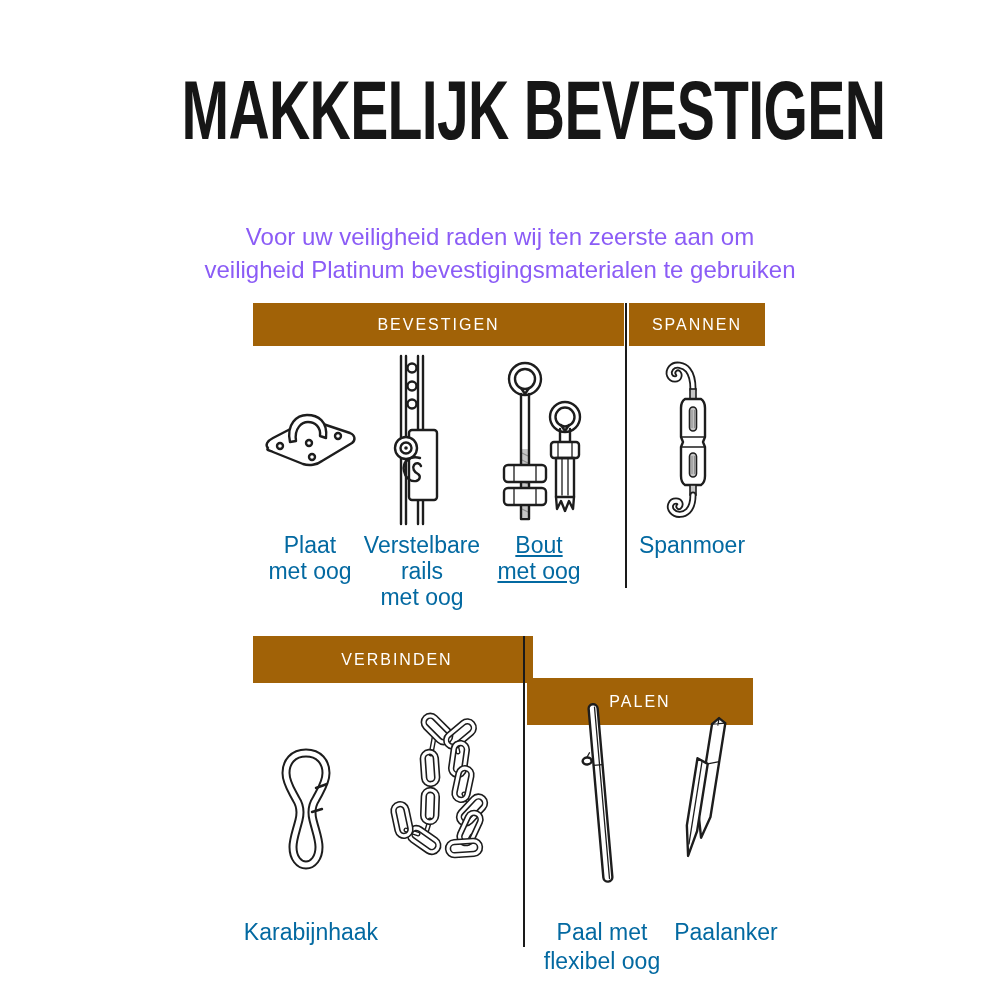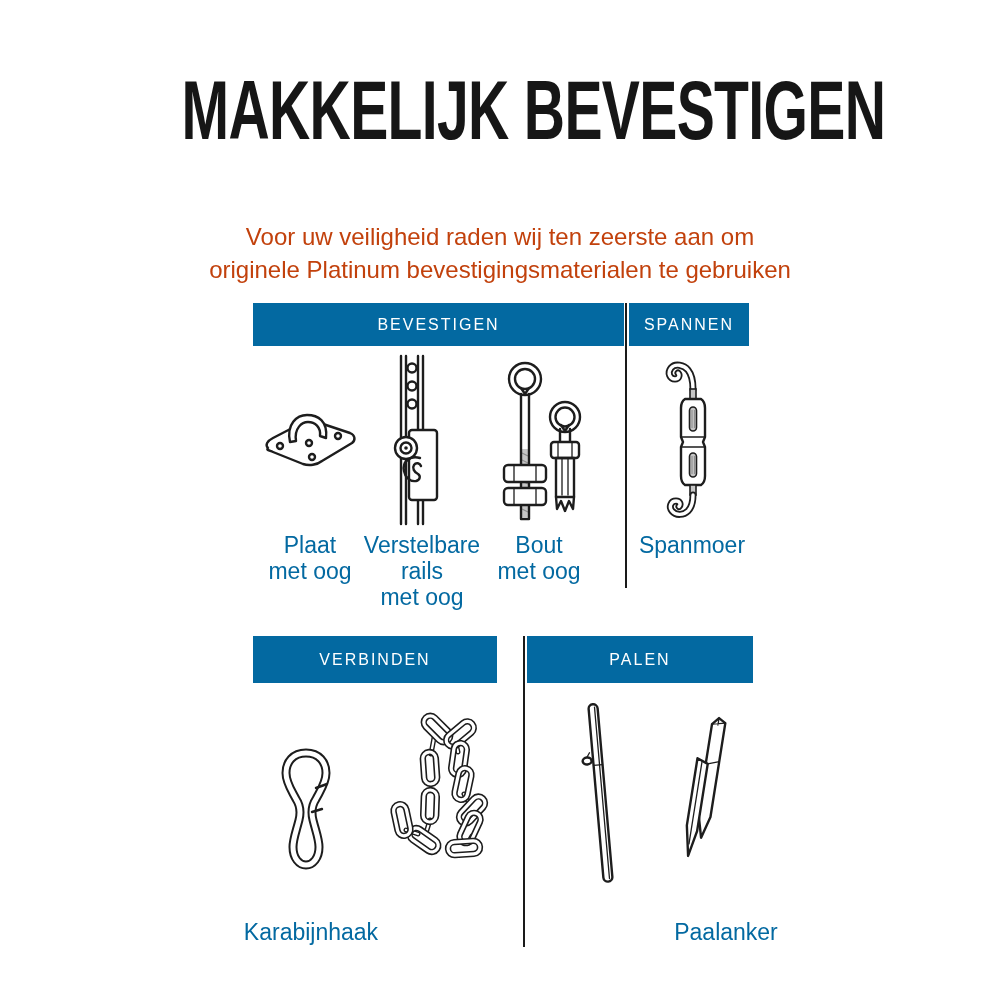--- a/index.html
+++ b/index.html
@@ -4,26 +4,26 @@
 <style>
   html,body{margin:0;padding:0;background:#ffffff;}
   .canvas{position:relative;width:1000px;height:1000px;background:#ffffff;overflow:hidden;
           font-family:"Liberation Sans", sans-serif;color:#161616;}
   
   .title{position:absolute;top:68px;left:16px;width:1000px;text-align:center;
          font-size:84px;font-weight:700;line-height:1;letter-spacing:-1px;white-space:nowrap;}
   .title .squeeze{display:inline-block;transform:scaleX(0.68);transform-origin:50% 50%;}
   
   .subtitle{position:absolute;top:220px;left:0;width:1000px;text-align:center;
-            font-size:24px;line-height:33px;color:#c2410c;}
+            font-size:24px;line-height:33px;color:#8b5cf6;}
   
   .section{position:absolute;left:253px;width:500px;}
   #section-top{top:303px;height:285px;}
   #section-bottom{top:636px;height:311px;}
-  .bar{position:absolute;top:0;background:#0369a1;color:#ffffff;display:flex;
+  .bar{position:absolute;top:0;background:#a16207;color:#ffffff;display:flex;
        align-items:center;justify-content:center;font-size:16px;letter-spacing:2px;}
   #section-top .bar{height:43px;}
   #section-bottom .bar{height:47px;}
   .divider{position:absolute;width:2px;background:#1a1a1a;top:0;}
   
   .icon-svg{position:absolute;overflow:visible;}
   .lbl{position:absolute;text-align:center;font-size:23px;color:#0369a1;}
   #section-top .lbl{top:229px;line-height:26px;}
   #section-bottom .lbl{top:250px;line-height:29px;margin-top:32px;}
   .lbl span{display:block;white-space:nowrap;}
@@ -47,28 +47,28 @@
 <body>
 
 <div class="canvas">
 
   <div class="title">
     <span class="squeeze">MAKKELIJK BEVESTIGEN</span>
   </div>
 
   <div class="subtitle">
     <div>Voor uw veiligheid raden wij ten zeerste aan om</div>
-    <div>originele Platinum bevestigingsmaterialen te gebruiken</div>
+    <div>veiligheid Platinum bevestigingsmaterialen te gebruiken</div>
   </div>
 
   <div class="section" id="section-top">
     <div class="bar" style="left:0;width:371px;">
       <span>BEVESTIGEN</span>
     </div>
-    <div class="bar" style="left:376px;width:120px;">
+    <div class="bar" style="left:376px;width:136px;">
       <span>SPANNEN</span>
     </div>
     <div class="divider" style="left:372px;height:285px;"></div>
 
     <svg class="icon-svg" style="left:9px;top:99px;" width="96" height="70" viewBox="0 0 96 70">
       <path class="fillw" d="M6,46 C3,43 5,39 11,36 L38,22 C43,19 50,18 55,20 L88,31 C93,33 94,38 90,41 L60,59 C55,63 47,64 41,62 L11,50 C6,48 4,48 6,46 Z"></path>
       <circle class="ln" cx="18" cy="44" r="3"></circle>
       <circle class="ln" cx="76" cy="34" r="3"></circle>
       <circle class="ln" cx="50" cy="55" r="3"></circle>
       <circle class="ln" cx="47" cy="41" r="3"></circle>
@@ -110,21 +110,21 @@
       <circle class="fillw" cx="78" cy="60" r="15"></circle>
       <circle class="fillw" cx="78" cy="60" r="9.5"></circle>
       <path class="ln" d="M74,68 L78,74 L82,68"></path>
       <path class="ln" d="M73,72 V85 M83,72 V85"></path>
       <rect class="fillw" x="64" y="85" width="28" height="16" rx="3"></rect>
       <path class="ln-thin" d="M71,85 V101 M85,85 V101"></path>
       <path class="ln" d="M69,101 V140 M87,101 V140 M69,101 H87"></path>
       <path class="ln-thin" d="M75,101 V138 M81,101 V138"></path>
       <path class="ln" d="M69,140 L70,152 L74,144 L78,154 L82,144 L86,152 L87,140 M69,140 H87"></path>
     </svg>
-    <div class="lbl" style="left:211px;width:150px;">
+    <div class="lbl" style="left:211px;width:150px;text-decoration:underline;">
       <span>Bout</span>
       <span>met oog</span>
     </div>
 
     <svg class="icon-svg" style="left:402px;top:52px;" width="80" height="160" viewBox="0 0 80 160">
       <path class="tube-o" d="M38,34 C38,26 37,20 33,15 C29,10 20,8 16,13 C12,18 15,24 20,24 C24,24 25,20 23,18"></path>
       <path class="tube-i" d="M38,34 C38,26 37,20 33,15 C29,10 20,8 16,13 C12,18 15,24 20,24 C24,24 25,20 23,18"></path>
       <rect class="gray" x="35" y="34" width="6" height="10"></rect>
       <path class="fillw" d="M30,44 C27,46 26,49 26,53 L26,82 L28,87 L26,92 L26,121 C26,125 27,128 30,130 L46,130 C49,128 50,125 50,121 L50,92 L48,87 L50,82 L50,53 C50,49 49,46 46,44 Z"></path>
       <path class="ln-thin" d="M26,82 H50 M26,92 H50"></path>
@@ -135,24 +135,24 @@
       <rect class="gray" x="35" y="130" width="6" height="10"></rect>
       <path class="tube-o" d="M38,140 C38,147 37,152 33,156 C29,160 21,161 17,156 C13.5,151.5 16,146 21,146 C25,146 26,149.5 24,151.5"></path>
       <path class="tube-i" d="M38,140 C38,147 37,152 33,156 C29,160 21,161 17,156 C13.5,151.5 16,146 21,146 C25,146 26,149.5 24,151.5"></path>
     </svg>
     <div class="lbl" style="left:364px;width:150px;">
       <span>Spanmoer</span>
     </div>
   </div>
 
   <div class="section" id="section-bottom">
-    <div class="bar" style="left:0;width:244px;">
+    <div class="bar" style="left:0;width:272px;padding-left:8px;">
       <span>VERBINDEN</span>
     </div>
-    <div class="bar" style="left:274px;width:226px;">
+    <div class="bar" style="left:274px;width:226px;margin-top:42px;">
       <span>PALEN</span>
     </div>
     <div class="divider" style="left:270px;height:311px;"></div>
 
     <svg class="icon-svg" style="left:25px;top:110px;" width="56" height="126" viewBox="0 0 56 126">
       <path class="caro" d="M28,7 C15,7 8,16 8,27 C8,37 14,45 18,53 C22,59 23,66 21,74 C18,86 15,93 15,101 C15,112 21,119 28,119 C35,119 41,112 41,101 C41,93 38,86 35,74 C33,66 34,59 38,53 C42,45 48,37 48,27 C48,16 41,7 28,7 Z"></path>
       <path class="cari" d="M28,7 C15,7 8,16 8,27 C8,37 14,45 18,53 C22,59 23,66 21,74 C18,86 15,93 15,101 C15,112 21,119 28,119 C35,119 41,112 41,101 C41,93 38,86 35,74 C33,66 34,59 38,53 C42,45 48,37 48,27 C48,16 41,7 28,7 Z"></path>
       <path class="ln" d="M38,42 L49,38 M34,66 L44,63"></path>
     </svg>
     <div class="lbl" style="left:-32px;width:180px;">
@@ -182,20 +182,24 @@
     </svg>
 
     <svg class="icon-svg" style="left:319px;top:62px;" width="56" height="190" viewBox="0 0 56 190">
       <g transform="rotate(-5 28 95)">
         <rect class="fillw" x="24" y="6" width="9" height="178" rx="4.5"></rect>
         <path class="ln-thin" d="M30,9 V181"></path>
         <ellipse class="fillw" cx="18" cy="62" rx="4.5" ry="3.5"></ellipse>
         <path class="ln-thin" d="M22,62 L24,62 M18,58.5 L21,54 M24,67 H33"></path>
       </g>
     </svg>
+    <div class="lbl" style="left:269px;width:160px;">
+      <span>Paal met</span>
+      <span>flexibel oog</span>
+    </div>
 
     <svg class="icon-svg" style="left:415px;top:76px;" width="76" height="164" viewBox="0 0 76 164">
       <g transform="rotate(9 38 82)">
         <path class="fillw" d="M33,12 L39,5 L46,9 L46,104 L40,126 L33,100 Z"></path>
         <path class="ln-thin" d="M39,5 V12 M33,12 L46,9"></path>
         <path class="fillw" d="M24,48 L35,52 L35,120 L30,146 L24,116 Z"></path>
         <path class="ln-thin" d="M29,50 V134 M35,52 L46,48"></path>
       </g>
     </svg>
     <div class="lbl" style="left:393px;width:160px;">

